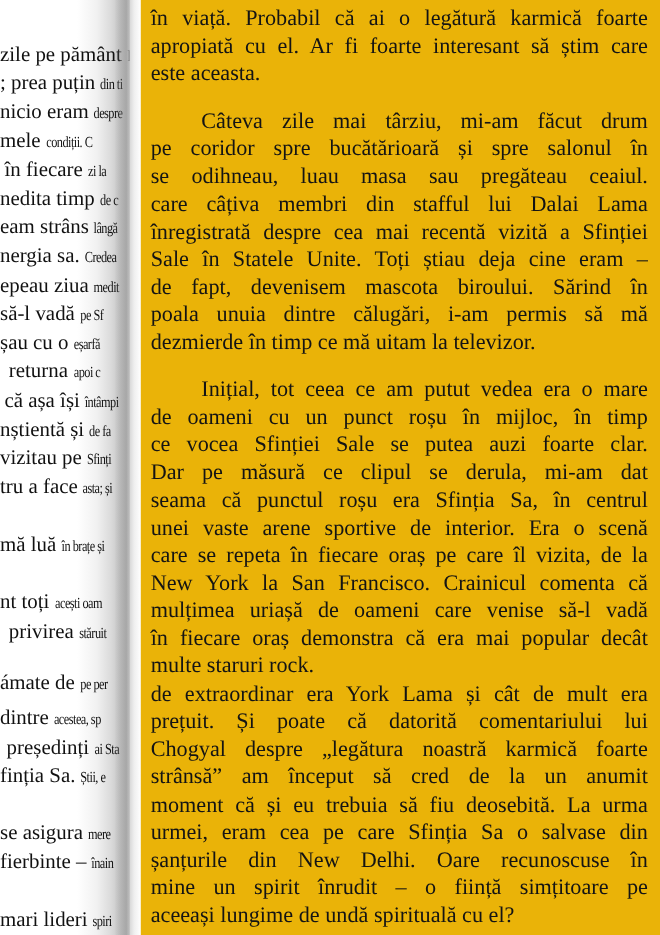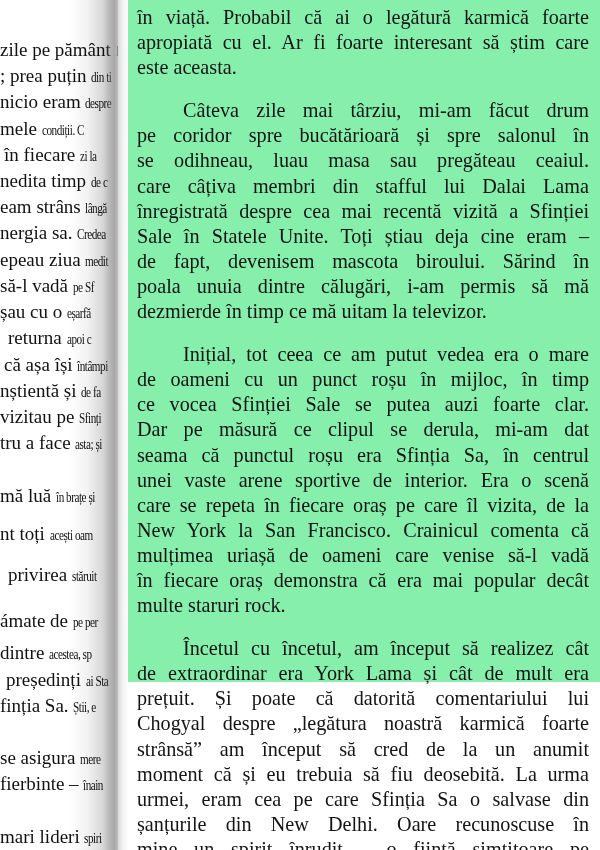--- a/index.html
+++ b/index.html
@@ -50,22 +50,22 @@
       display: inline-block;
       transform: scaleX(0.8);
       transform-origin: left center;
     }
     
     .right-page {
       position: absolute;
       left: 128px;
       top: 0;
       width: 472px;
-      height: 682px;
-      background: #86efac;
+      height: 850px;
+      background: #eab308;
     }
     .text-block {
       position: absolute;
       left: 9px;
       top: 5px;
       width: 452px;
       font-family: "Liberation Serif", serif;
       font-size: 20.2px;
       line-height: 25.1px;
       color: #141414;
@@ -105,21 +105,21 @@
       <div class="left-line" style="top: 223px; left: 0px;"><span>nergia sa. </span><span class="tail">Credea</span></div>
       <div class="left-line" style="top: 250px; left: 0px;"><span>epeau ziua </span><span class="tail">medit</span></div>
       <div class="left-line" style="top: 276px; left: 0px;"><span>să-l vadă </span><span class="tail">pe Sf</span></div>
       <div class="left-line" style="top: 302px; left: 0px;"><span>șau cu o </span><span class="tail">eșarfă</span></div>
       <div class="left-line" style="top: 328px; left: 8px;"><span>returna </span><span class="tail">apoi c</span></div>
       <div class="left-line" style="top: 355px; left: 4px;"><span>că așa își </span><span class="tail">întâmpi</span></div>
       <div class="left-line" style="top: 381px; left: 0px;"><span>nștientă și </span><span class="tail">de fa</span></div>
       <div class="left-line" style="top: 407px; left: 0px;"><span>vizitau pe </span><span class="tail">Sfinți</span></div>
       <div class="left-line" style="top: 433px; left: 0px;"><span>tru a face </span><span class="tail">asta; și</span></div>
       <div class="left-line" style="top: 486px; left: 0px;"><span>mă luă </span><span class="tail">în brațe și</span></div>
-      <div class="left-line" style="top: 524px; left: 0px;"><span>nt toți </span><span class="tail">acești oam</span></div>
+      <div class="left-line" style="top: 538px; left: 0px;"><span>nt toți </span><span class="tail">acești oam</span></div>
       <div class="left-line" style="top: 565px; left: 8px;"><span>privirea </span><span class="tail">stăruit</span></div>
       <div class="left-line" style="top: 591px; left: 0px; margin-top: 20px;"><span>ámate de </span><span class="tail">pe per</span></div>
       <div class="left-line" style="top: 643px; left: 0px;"><span>dintre </span><span class="tail">acestea, sp</span></div>
       <div class="left-line" style="top: 670px; left: 6px;"><span>președinți </span><span class="tail">ai Sta</span></div>
       <div class="left-line" style="top: 696px; left: 0px;"><span>finția Sa. </span><span class="tail">Știi, e</span></div>
       <div class="left-line" style="top: 748px; left: 0px;"><span>se asigura </span><span class="tail">mere</span></div>
       <div class="left-line" style="top: 774px; left: 0px;"><span>fierbinte – </span><span class="tail">înain</span></div>
       <div class="left-line" style="top: 827px; left: 0px;"><span>mari lideri </span><span class="tail">spiri</span></div>
     </div>
   <div class="gutter"></div>
@@ -149,21 +149,20 @@
           <span class="line">Dar pe măsură ce clipul se derula, mi-am dat</span>
           <span class="line">seama că punctul roșu era Sfinția Sa, în centrul</span>
           <span class="line">unei vaste arene sportive de interior. Era o scenă</span>
           <span class="line">care se repeta în fiecare oraș pe care îl vizita, de la</span>
           <span class="line">New York la San Francisco. Crainicul comenta că</span>
           <span class="line">mulțimea uriașă de oameni care venise să-l vadă</span>
           <span class="line">în fiecare oraș demonstra că era mai popular decât</span>
           <span class="line last">multe staruri rock.</span>
         </p>
         <p style="margin-top: 1px;">
-          <span class="line first-indent">Încetul cu încetul, am început să realizez cât</span>
           <span class="line">de extraordinar era York Lama și cât de mult era</span>
           <span class="line">prețuit. Și poate că datorită comentariului lui</span>
           <span class="line">Chogyal despre „legătura noastră karmică foarte</span>
           <span class="line">strânsă” am început să cred de la un anumit</span>
           <span class="line">moment că și eu trebuia să fiu deosebită. La urma</span>
           <span class="line">urmei, eram cea pe care Sfinția Sa o salvase din</span>
           <span class="line">șanțurile din New Delhi. Oare recunoscuse în</span>
           <span class="line">mine un spirit înrudit – o ființă simțitoare pe</span>
           <span class="line last">aceeași lungime de undă spirituală cu el?</span>
         </p>

